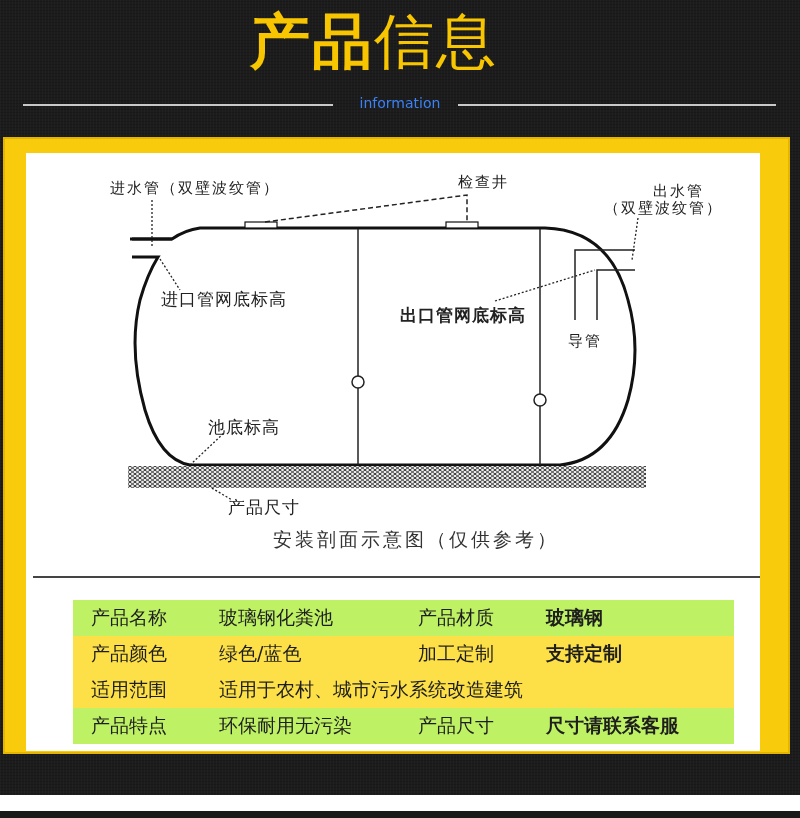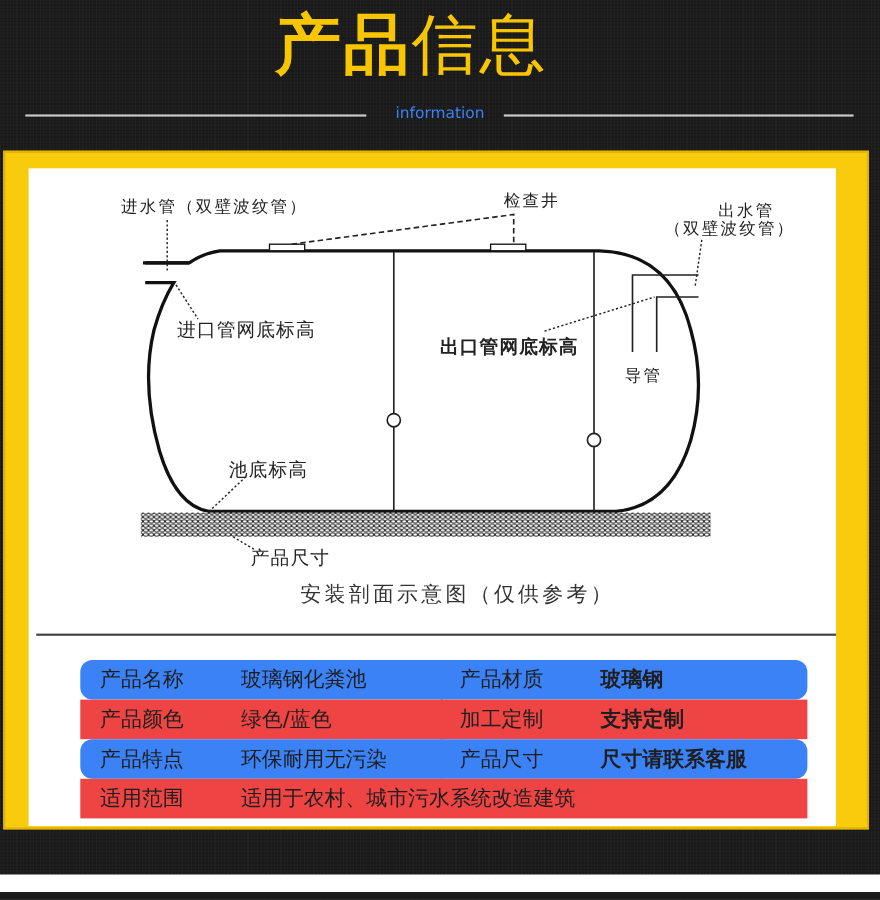--- a/index.html
+++ b/index.html
@@ -34,22 +34,22 @@
   .dl-big { font-size:15px; letter-spacing:2px; }
   .dl-small { font-size:17px; letter-spacing:1px; }
   .caption {
     position:absolute; left:0; width:800px; top:527px; text-align:center;
     font-family:"DejaVu Serif", serif; font-size:19px; color:#333; letter-spacing:3px;padding-left:16px;
   }
   .divider { position:absolute; left:33px; top:576px; width:727px; height:2px; background:#444; }
 
   .spec-table { position:absolute; left:73px; top:600px; width:661px; }
   .spec-row { position:relative; height:36px; display:flex; align-items:center; font-size:19px; color:#1e1e1e; }
-  .spec-row.odd { background:#3b82f6;border-radius:11px; }
-  .spec-row.even { background:#ef4444; }
+  .spec-row.odd { background:#bef264; }
+  .spec-row.even { background:#fde047; }
   .cell { position:absolute; white-space:nowrap; }
   .c1 { left:18px; }
   .c2 { left:146px; }
   .c3 { left:345px;font-family:Liberation Mono, monospace; }
   .c4 { left:473px;font-weight:bold; }
   .vsep { position:absolute; left:328px; top:0; width:0; height:108px; border-left:1px dashed #777; }
 
   .bottom-white { position:absolute; left:0; top:795px; width:800px; height:16px; background:#ffffff; }
   .bottom-dark { position:absolute; left:0; top:811px; width:800px; height:7px; background:#1a1a1a; }
 </style>
@@ -127,26 +127,26 @@
     <span class="cell c2">玻璃钢化粪池</span>
     <span class="cell c3">产品材质</span>
     <span class="cell c4">玻璃钢</span>
   </div>
   <div class="spec-row even">
     <span class="cell c1">产品颜色</span>
     <span class="cell c2">绿色/蓝色</span>
     <span class="cell c3">加工定制</span>
     <span class="cell c4">支持定制</span>
   </div>
+  <div class="spec-row even">
+    <span class="cell c1">适用范围</span>
+    <span class="cell c2">适用于农村、城市污水系统改造建筑</span>
+  </div>
   <div class="spec-row odd">
     <span class="cell c1">产品特点</span>
     <span class="cell c2">环保耐用无污染</span>
     <span class="cell c3">产品尺寸</span>
     <span class="cell c4">尺寸请联系客服</span>
-  </div>
-  <div class="spec-row even">
-    <span class="cell c1">适用范围</span>
-    <span class="cell c2">适用于农村、城市污水系统改造建筑</span>
   </div>
 </div>
 
 <div class="bottom-white"></div>
 <div class="bottom-dark"></div>
 
 </body></html>

